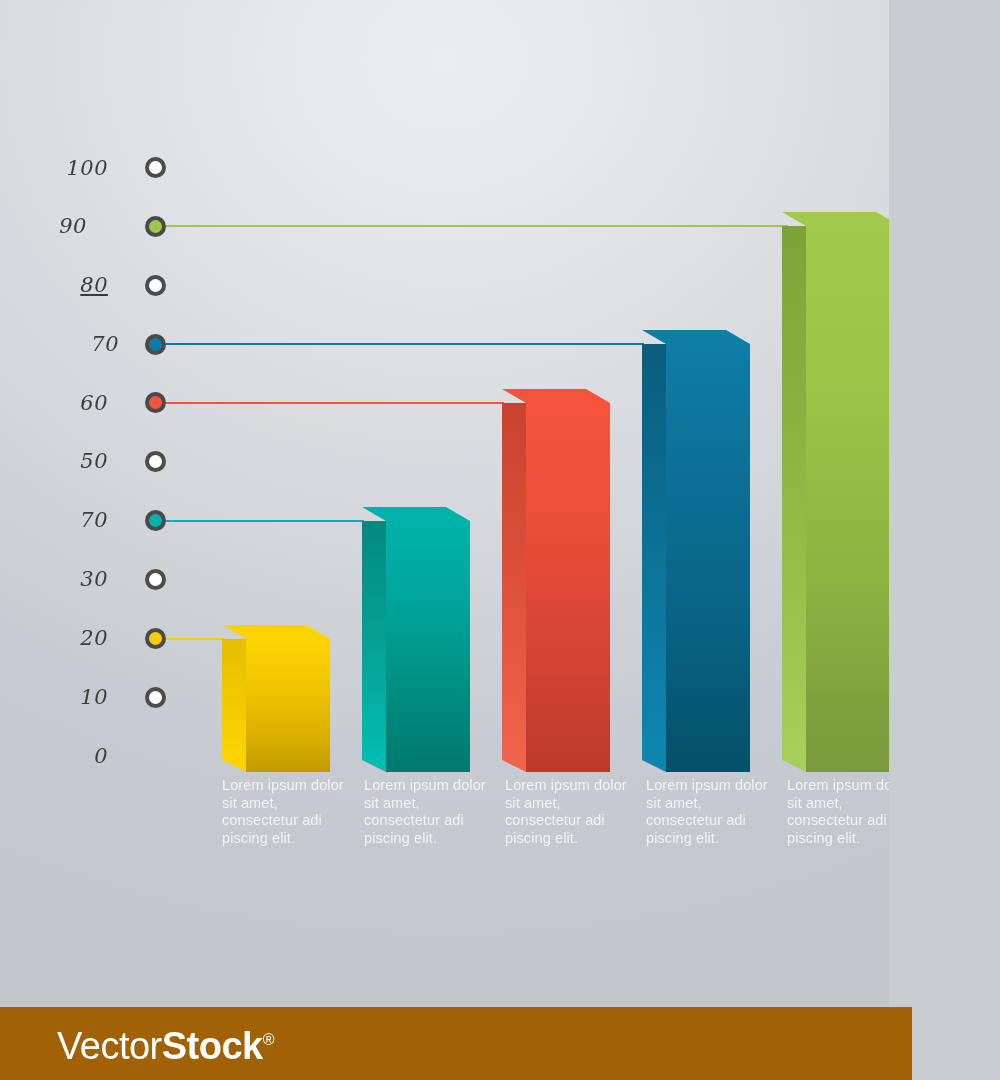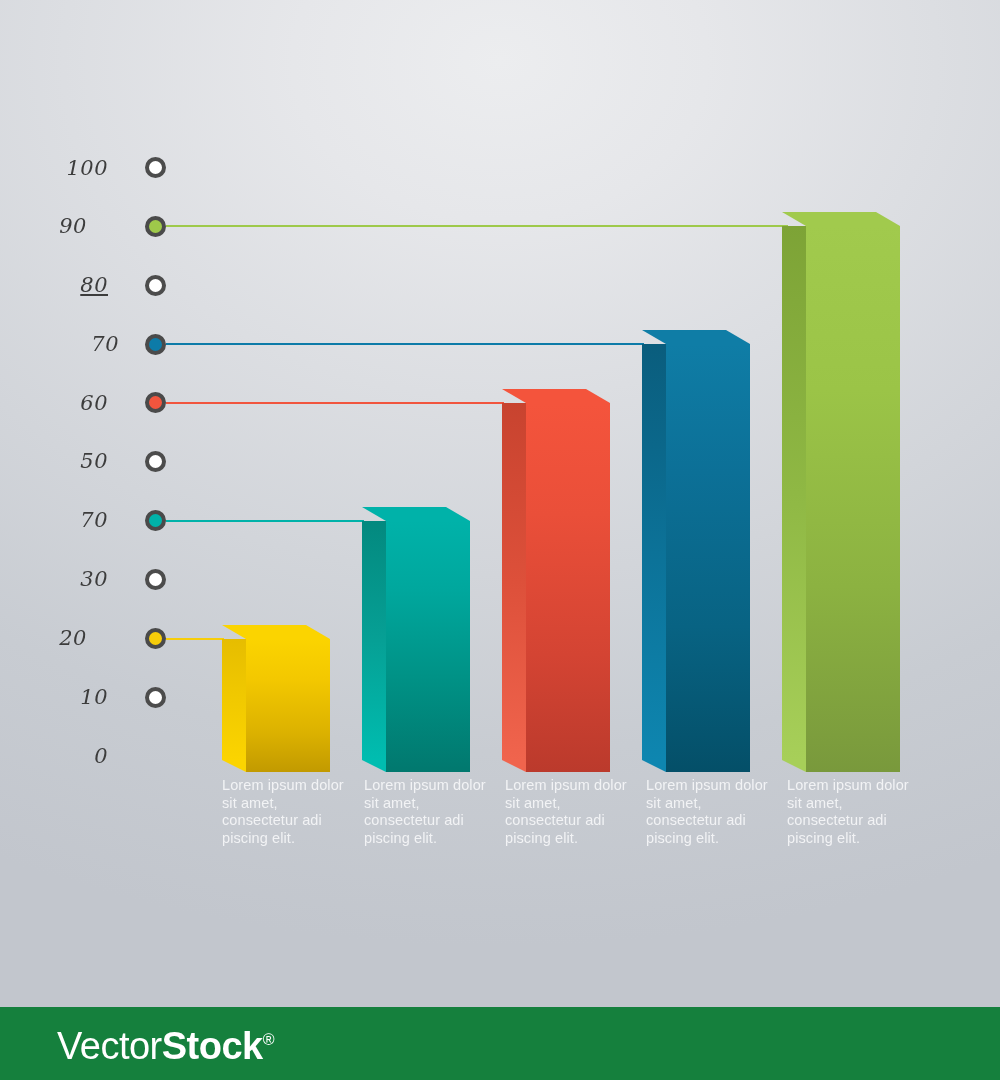--- a/index.html
+++ b/index.html
@@ -18,21 +18,21 @@
     width: 1000px;
     height: 1080px;
     overflow: hidden;
     background: #c9ccd1;
   }
 
   
   #artboard {
     position: absolute;
     left: 0; top: 0;
-    width: 1000px;
+    width: 889px;
     height: 1007px;
     overflow: hidden;
     background:
       radial-gradient(115% 88% at 50% 6%,
         #ecedef 0%,
         #e6e7ea 18%,
         #dcdee2 38%,
         #d2d5da 58%,
         #c8ccd2 78%,
         #c2c6cd 100%);
@@ -114,23 +114,23 @@
     line-height: 1.22;
     color: #f2f3f5;
     letter-spacing: 0.1px;
   }
 
   
   #footer {
     position: absolute;
     left: 0;
     top: 1007px;
-    width: 1000px;
+    width: 912px;
     height: 73px;
-    background: #15803d;
+    background: #a16207;
   }
   #wm-logo {
     position: absolute;
     left: 57px;
     top: 18px;
     font-size: 38px;
     color: #ffffff;
     letter-spacing: -0.5px;
     white-space: nowrap;
   }
@@ -160,21 +160,21 @@
   <div id="artboard">
 
     <div class="axis-label" style="left:38px; top:158px;">100</div>
     <div class="axis-label" style="left:38px; top:216px;text-align:center;">90</div>
     <div class="axis-label" style="left:38px; top:275px;text-decoration:underline;">80</div>
     <div class="axis-label" style="left:49px; top:334px;">70</div>
     <div class="axis-label" style="left:38px; top:393px;">60</div>
     <div class="axis-label" style="left:38px; top:451px;">50</div>
     <div class="axis-label" style="left:38px; top:510px;">70</div>
     <div class="axis-label" style="left:38px; top:569px;">30</div>
-    <div class="axis-label" style="left:38px; top:628px;text-align:center;">20</div>
+    <div class="axis-label" style="left:38px; top:628px;">20</div>
     <div class="axis-label" style="left:38px; top:687px;">10</div>
     <div class="axis-label" style="left:38px; top:746px;">0</div>
 
     <div class="marker" style="left:145px; top:157px; background:#ffffff;"></div>
     <div class="marker filled" style="left:145px; top:216px; background:#9ec94a;"></div>
     <div class="marker" style="left:145px; top:275px; background:#ffffff;"></div>
     <div class="marker filled" style="left:145px; top:334px; background:#0d7ba8;"></div>
     <div class="marker filled" style="left:145px; top:392px; background:#f1553e;"></div>
     <div class="marker" style="left:145px; top:451px; background:#ffffff;"></div>
     <div class="marker filled" style="left:145px; top:510px; background:#00b2a9;"></div>

